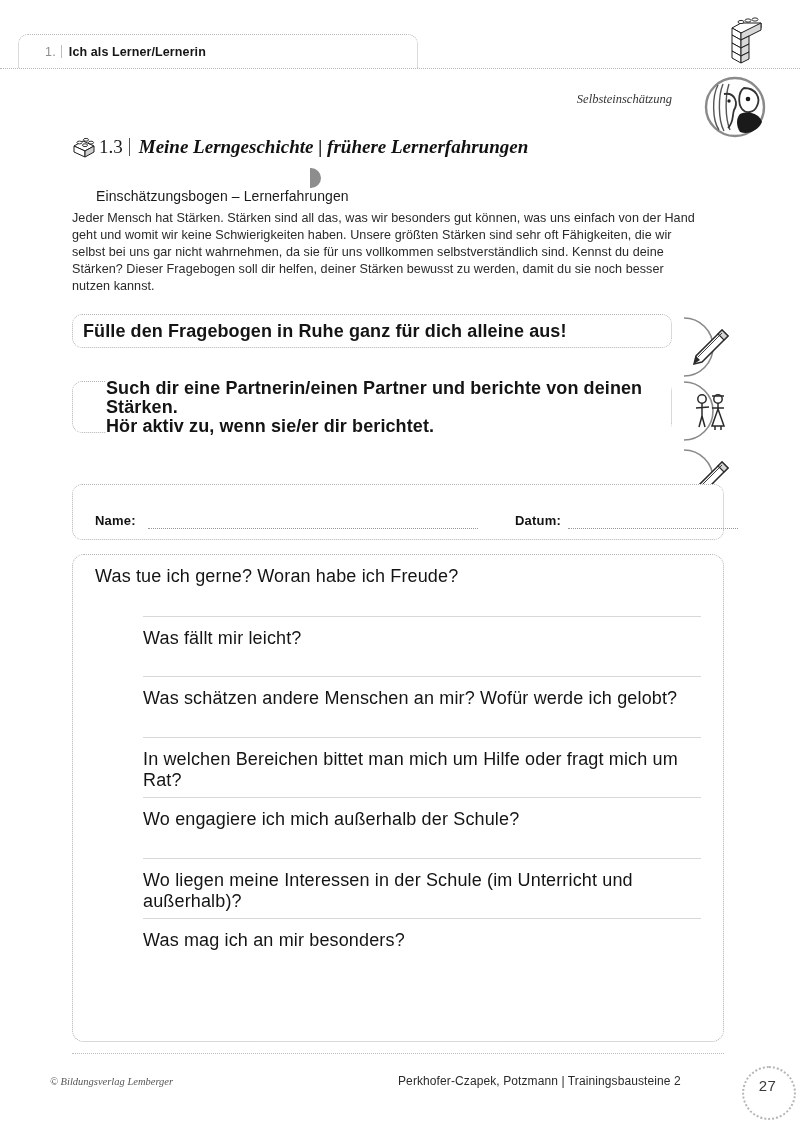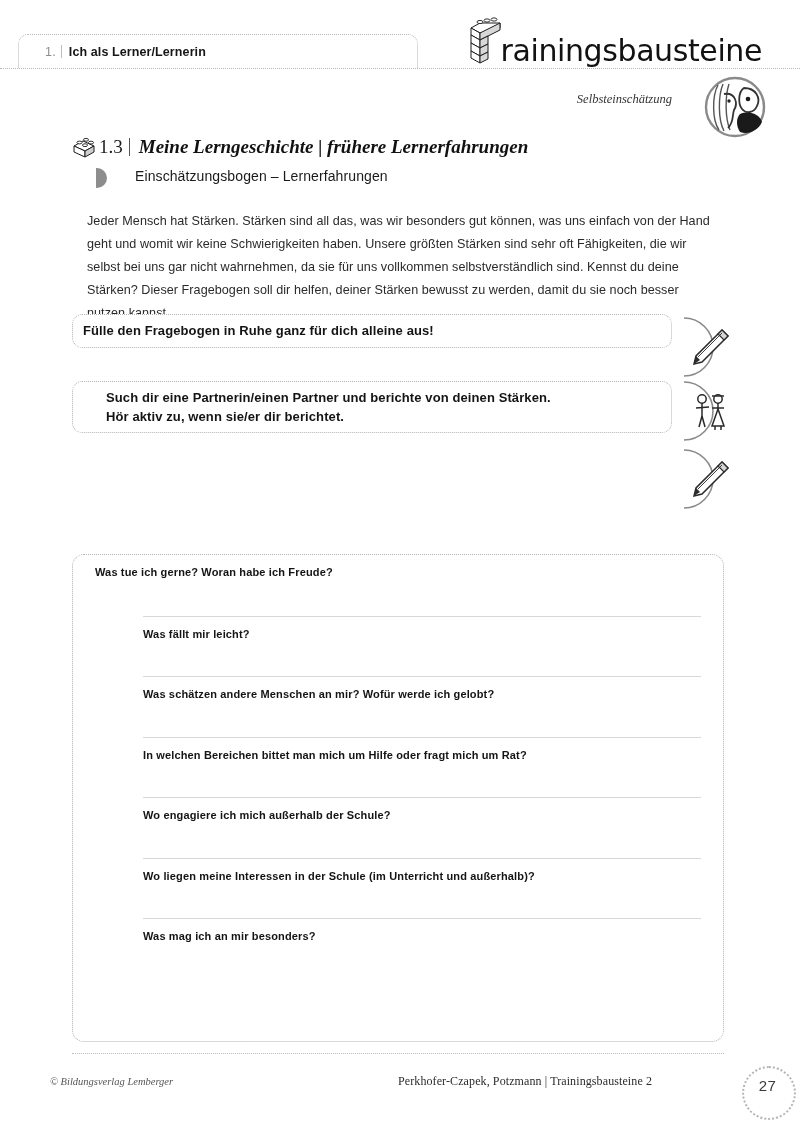--- a/index.html
+++ b/index.html
@@ -139,62 +139,63 @@
     font-weight: bold;
     color: #111;
     font-family: "Liberation Serif", serif;
   }
 
   .subtitle-row {
     position: absolute;
     left: 96px;
     top: 168px;
     display: flex;
-    align-items: flex-start;
+    align-items: flex-end;
+    flex-direction: column;
   }
   .dot-bullet {
     width: 11px; height: 20px;
     background: #8d8d8d;
     border-radius: 0 11px 11px 0;
     margin-right: 28px;
   }
   .subtitle-text {
     font-size: 14px;
     color: #1a1a1a;
     letter-spacing: .1px;
   }
 
   
   .intro {
     position: absolute;
-    left: 87px;
+    left: 72px;
     top: 210px;
     width: 630px;
     font-size: 12.6px;
-    line-height: 23px;
+    line-height: 17px;
     color: #2a2a2a;
     letter-spacing: .05px;
   }
 
   
   .instr {
     position: absolute;
     border: 1px dotted #b3b3b3;
     border-radius: 10px;
     background: #fff;
   }
   .instr-1 { left: 72px; top: 314px; width: 600px; height: 34px; }
   .instr-2 { left: 72px; top: 381px; width: 600px; height: 52px; }
 
   .instr-text {
     position: absolute;
     left: 10px;
     top: 50%;
     transform: translateY(-50%);
-    font-size: 13px;
+    font-size: 18px;
     font-weight: bold;
     color: #141414;
     line-height: 18px;
     letter-spacing: .1px;
     background: #fff;
     padding-right: 8px;
   }
   .instr-text.two-line { line-height: 19px; margin-left: 23px; }
 
   
@@ -253,22 +254,22 @@
     padding: 0 22px;
   }
   .q-item {
     position: relative;
     height: 60.5px;
     display: flex;
     align-items: flex-start;
   }
   .q-item + .q-item { border-top: 1px solid #d8d8d8; margin-left: 48px; }
   .q-text {
-    font-size: 11px;
-    font-weight: bold;
+    font-size: 18px;
+    font-weight: normal;
     color: #141414;
     letter-spacing: .15px;
     padding-top: 11px;
   }
 
   
   .footer-rule {
     position: absolute;
     left: 72px;
     top: 1053px;
@@ -284,21 +285,20 @@
     color: #555;
     font-family: "Liberation Serif", serif;
   }
   .footer-center {
     position: absolute;
     left: 398px;
     top: 1074px;
     font-size: 12px;
     color: #2b2b2b;
     letter-spacing: .1px;
-    font-family: Liberation Serif, serif;
   }
   .page-circle {
     position: absolute;
     left: 742px;
     top: 1066px;
     width: 54px;
     height: 54px;
     border: 2px dotted #b5b5b5;
     border-radius: 50%;
     display: flex;
@@ -345,21 +345,20 @@
 
         <g fill="#ffffff" stroke="#1c1c1c" stroke-width="1">
           <path d="M4 19 L13 24 L13 32 L4 27 Z"></path>
           <path d="M13 24 L21 20 L21 28 L13 32 Z" fill="#d8d8d8"></path>
           <path d="M4 27 L13 32 L13 40 L4 35 Z"></path>
           <path d="M13 32 L21 28 L21 36 L13 40 Z" fill="#d8d8d8"></path>
           <path d="M4 35 L13 40 L13 47 L4 42 Z"></path>
           <path d="M13 40 L21 36 L21 43 L13 47 Z" fill="#d8d8d8"></path>
         </g>
       </svg>
-      <span class="brand-text">rainingsbausteine</span>
     </div>
 
     <div class="assess-label">Selbsteinschätzung</div>
 
     <svg class="assess-icon" viewBox="0 0 62 62">
       <circle cx="31" cy="31" r="29" fill="#ffffff" stroke="#8a8a8a" stroke-width="2.4"></circle>
 
       <g stroke="#555" stroke-width="1.4" fill="none">
         <path d="M14 9 C8 20 8 44 15 54"></path>
         <path d="M19 8 C14 20 14 44 20 55"></path>
@@ -444,20 +443,26 @@
   <svg class="badge badge-3" viewBox="0 0 62 62">
     <path d="M6 2 A29 29 0 0 1 6 60" fill="none" stroke="#8a8a8a" stroke-width="1.6"></path>
     <g>
       <path d="M44 14 L50 20 L24 46 L16 48 L18 40 Z" fill="#ffffff" stroke="#2a2a2a" stroke-width="1.5"></path>
       <path d="M44 14 L50 20 L46 24 L40 18 Z" fill="#d5d5d5" stroke="#2a2a2a" stroke-width="1.2"></path>
       <path d="M16 48 L18 40 L22 44 Z" fill="#2a2a2a"></path>
       <line x1="20" y1="41" x2="44" y2="17" stroke="#2a2a2a" stroke-width="0.9"></line>
     </g>
   </svg>
 
+  <div class="name-box">
+    <span class="field-label name-label">Name:</span>
+    <span class="field-line name-line" placeholder=""></span>
+    <span class="field-label datum-label">Datum:</span>
+    <span class="field-line datum-line" placeholder=""></span>
+  </div>
 
   <div class="q-box">
     <div class="q-list">
       <div class="q-item">
           <span class="q-text">Was tue ich gerne? Woran habe ich Freude?</span>
         </div>
       <div class="q-item">
           <span class="q-text">Was fällt mir leicht?</span>
         </div>
       <div class="q-item">

